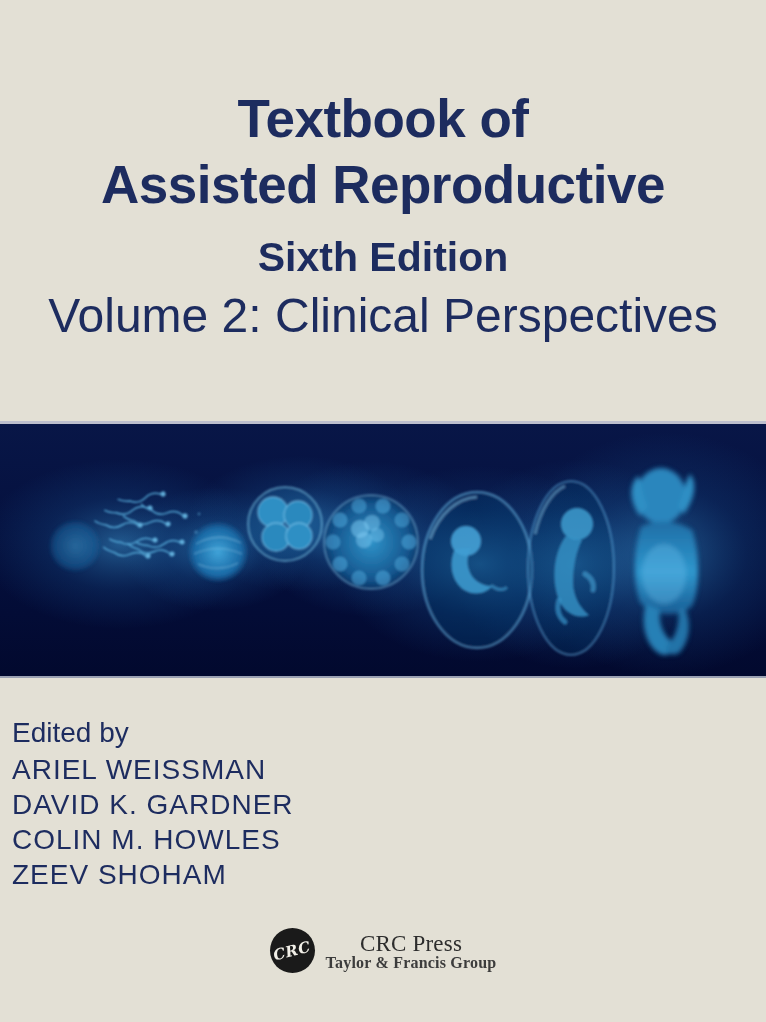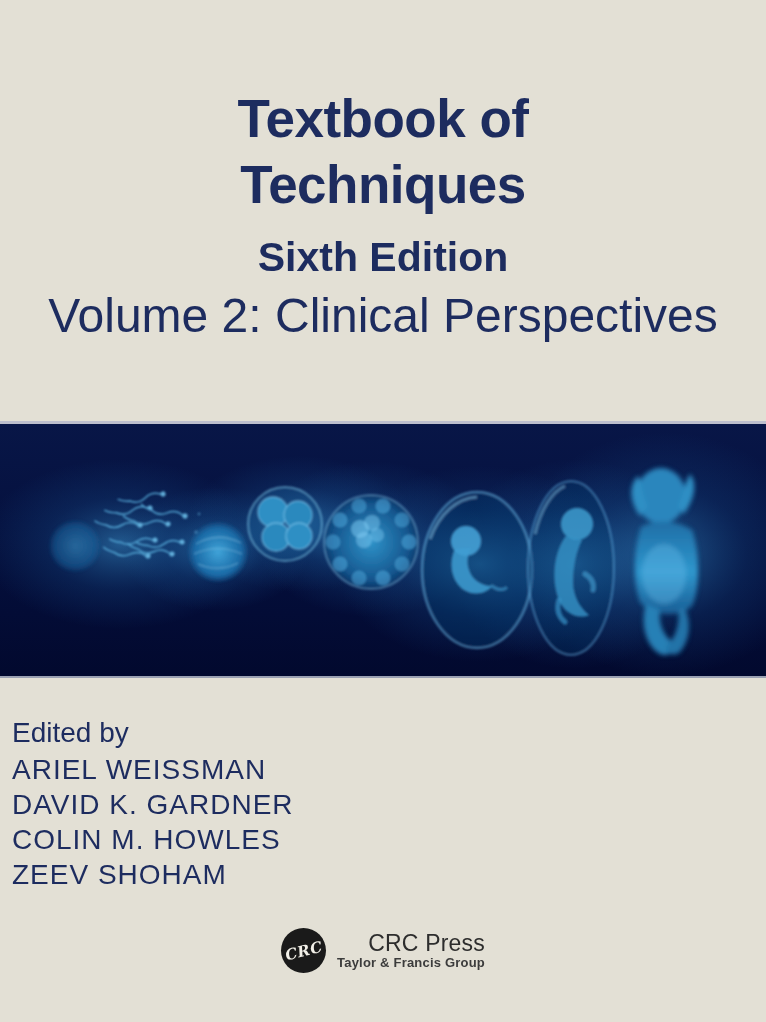--- a/index.html
+++ b/index.html
@@ -110,44 +110,44 @@
   }
   .logo-circle span {
     font-family: "DejaVu Serif", serif;
     font-style: italic;
     font-weight: 700;
     font-size: 15px;
     color: #f2f0e8;
     transform: rotate(-14deg);
     letter-spacing: 0.5px;
   }
-  .logo-text { text-align: right; }
+  .logo-text { text-align: center; font-family: Liberation Serif, serif; }
   .publisher-name {
     font-size: 23px;
     color: #2d2d2d;
     line-height: 25px;
     letter-spacing: 0.2px;
   }
   .publisher-tagline {
-    font-size: 13px;
+    font-size: 16px;
     font-weight: 700;
     color: #3c3c3c;
     line-height: 14px;
     letter-spacing: 0.2px;
   }
 </style>
 </head>
 <body>
 
 <div class="cover">
 
   <header class="title-block">
     <h1 class="book-title">
       <span class="tl">Textbook of</span>
-      <span class="tl">Techniques</span>
+      <span class="tl">Assisted Reproductive</span>
     </h1>
     <div class="edition">Sixth Edition</div>
     <div class="volume">Volume 2: Clinical Perspectives</div>
   </header>
 
   <div class="band">
     <svg viewBox="0 0 766 252" xmlns="http://www.w3.org/2000/svg">
       <defs>
         <radialGradient id="glow">
           <stop offset="0%" stop-color="#3a97d2" stop-opacity="0.55"></stop>

